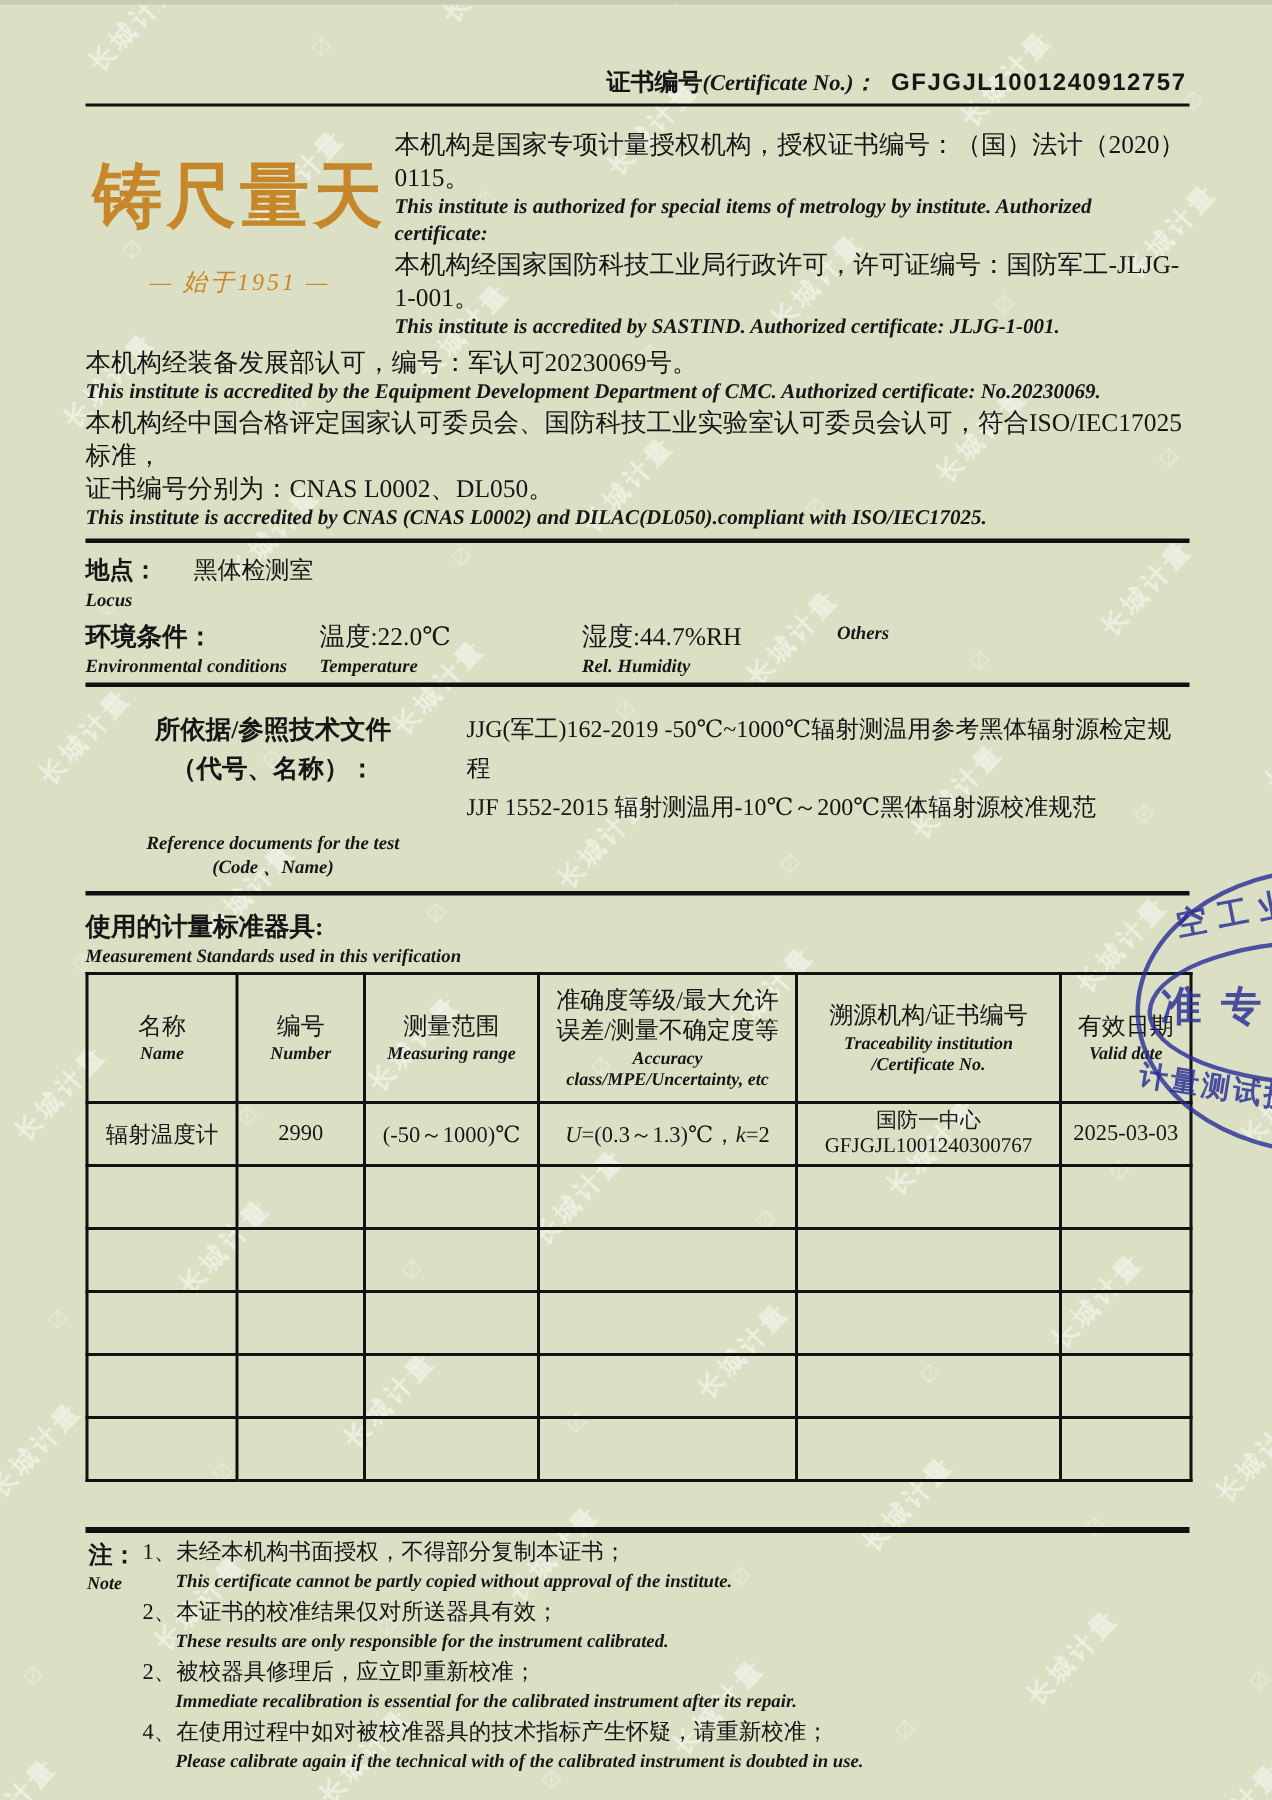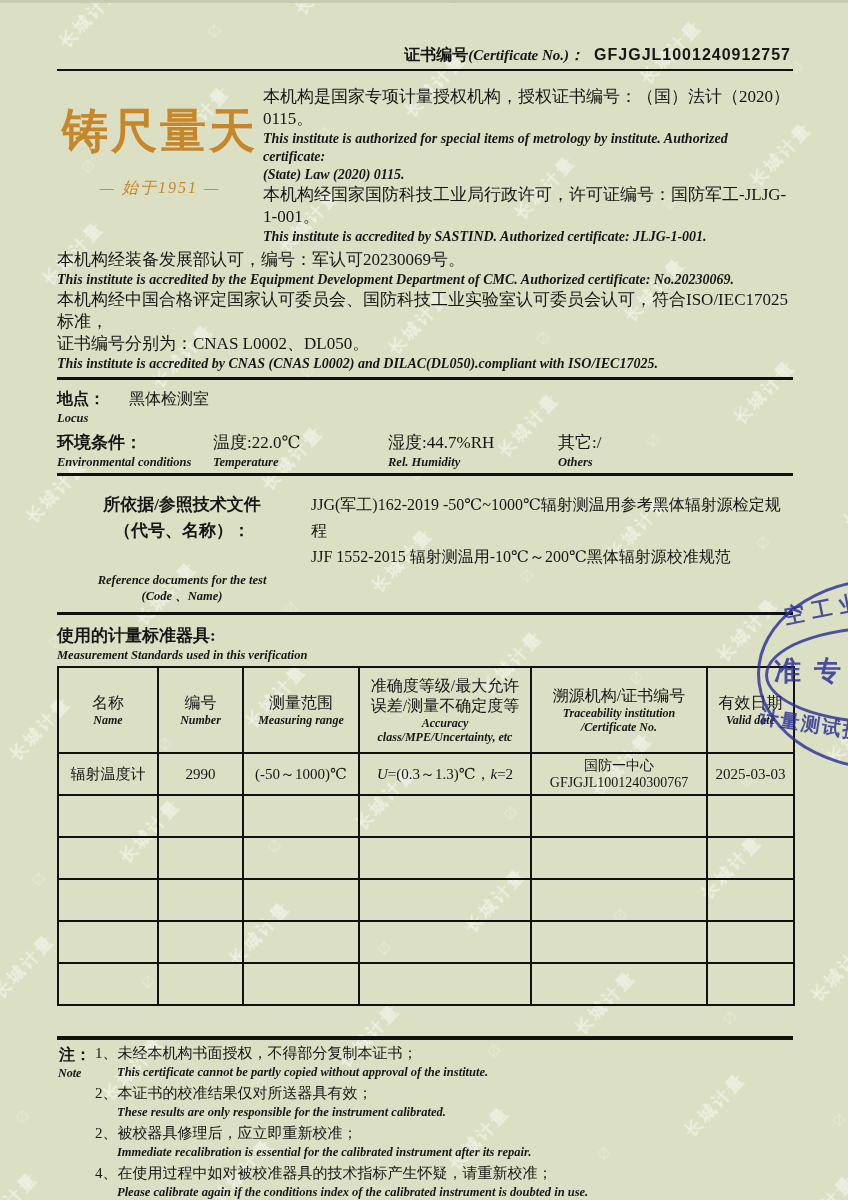--- a/index.html
+++ b/index.html
@@ -99,21 +99,20 @@
     <div class="rule" style="margin-top:3px;"></div>
 
     <div class="top-section">
       <div class="logo-block">
         <div class="logo-title">铸尺量天</div>
         <div class="logo-sub">— 始于1951 —</div>
       </div>
       <div class="intro-right">
         <div class="cn-line">本机构是国家专项计量授权机构，授权证书编号：（国）法计（2020）0115。</div>
         <div class="en-line">This institute is authorized for  special items of metrology by institute.  Authorized certificate:</div>
-        <div class="en-line">(State) Law (2020) 0115.</div>
         <div class="cn-line">本机构经国家国防科技工业局行政许可，许可证编号：国防军工-JLJG-1-001。</div>
         <div class="en-line">This institute is accredited by SASTIND. Authorized certificate: JLJG-1-001.</div>
       </div>
     </div>
 
     <div class="intro-full">
       <div class="cn-line">本机构经装备发展部认可，编号：军认可20230069号。</div>
       <div class="en-line">This institute is accredited by the Equipment Development  Department of  CMC. Authorized certificate: No.20230069.</div>
       <div class="cn-line">本机构经中国合格评定国家认可委员会、国防科技工业实验室认可委员会认可，符合ISO/IEC17025标准，</div>
       <div class="cn-line">证书编号分别为：CNAS L0002、DL050。</div>
@@ -136,21 +135,20 @@
         </div>
         <div class="env-col2">
           <div class="env-cn">温度:22.0℃</div>
           <div class="sub-en">Temperature</div>
         </div>
         <div class="env-col3">
           <div class="env-cn">湿度:44.7%RH</div>
           <div class="sub-en">Rel. Humidity</div>
         </div>
         <div class="env-col4">
-          <div class="env-cn">其它:/</div>
           <div class="sub-en">Others</div>
         </div>
       </div>
     </div>
 
     <div class="rule thick" style="margin-top:3px;"></div>
 
     <div class="sec-refs">
       <div class="ref-label">
         <div class="ref-label-cn">所依据/参照技术文件</div>
@@ -270,21 +268,21 @@
       <div class="note-label-cn">注：</div>
       <div class="note-label-en">Note</div>
 
       <div class="note-cn" style="margin-top:0;">1、未经本机构书面授权，不得部分复制本证书；</div>
       <div class="note-en">This certificate cannot be partly copied without approval of the institute.</div>
       <div class="note-cn">2、本证书的校准结果仅对所送器具有效；</div>
       <div class="note-en">These results are only responsible for the instrument calibrated.</div>
       <div class="note-cn">2、被校器具修理后，应立即重新校准；</div>
       <div class="note-en">Immediate recalibration is essential for the calibrated instrument after its repair.</div>
       <div class="note-cn">4、在使用过程中如对被校准器具的技术指标产生怀疑，请重新校准；</div>
-      <div class="note-en">Please calibrate again if the conditions index of the calibrated instrument is doubted in use.</div>
+      <div class="note-en">Please calibrate again if the technical with of the calibrated instrument is doubted in use.</div>
 
     </div>
 
   </div>
 
   <div class="stamp">
     <div class="ring-outer"></div>
     <div class="ring-inner"></div>
     <div class="stamp-top">空工业集</div>
     <div class="stamp-mid">准专用</div>

